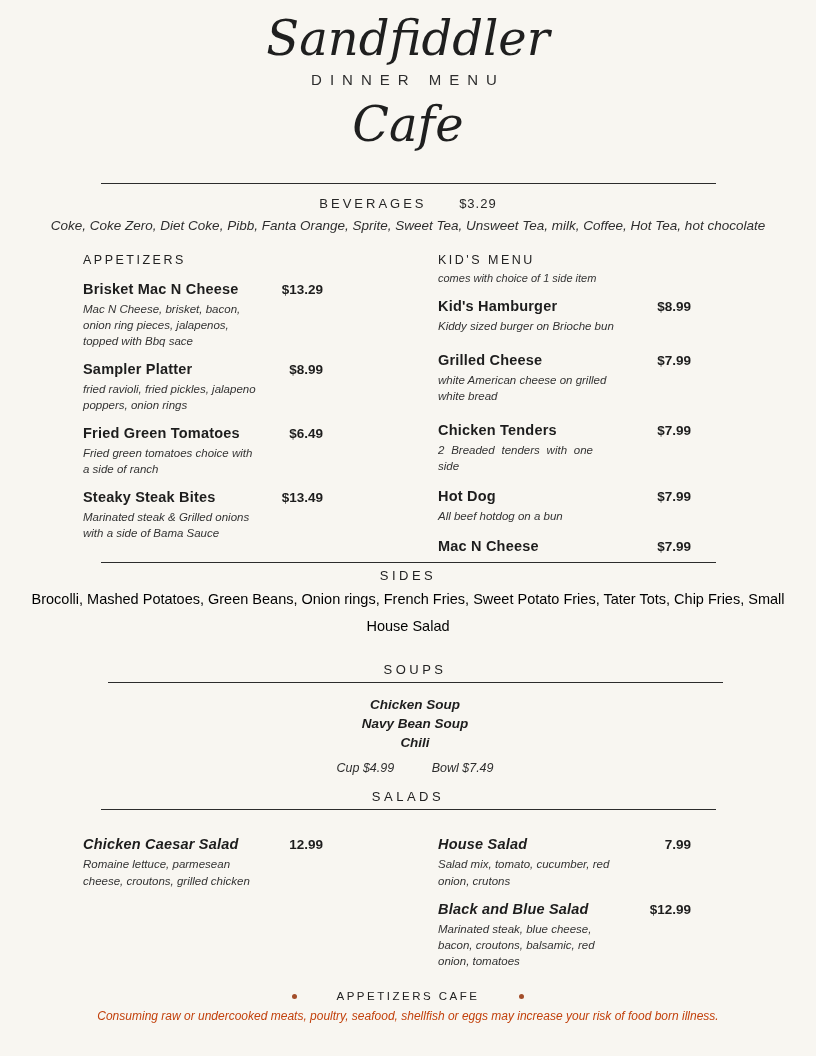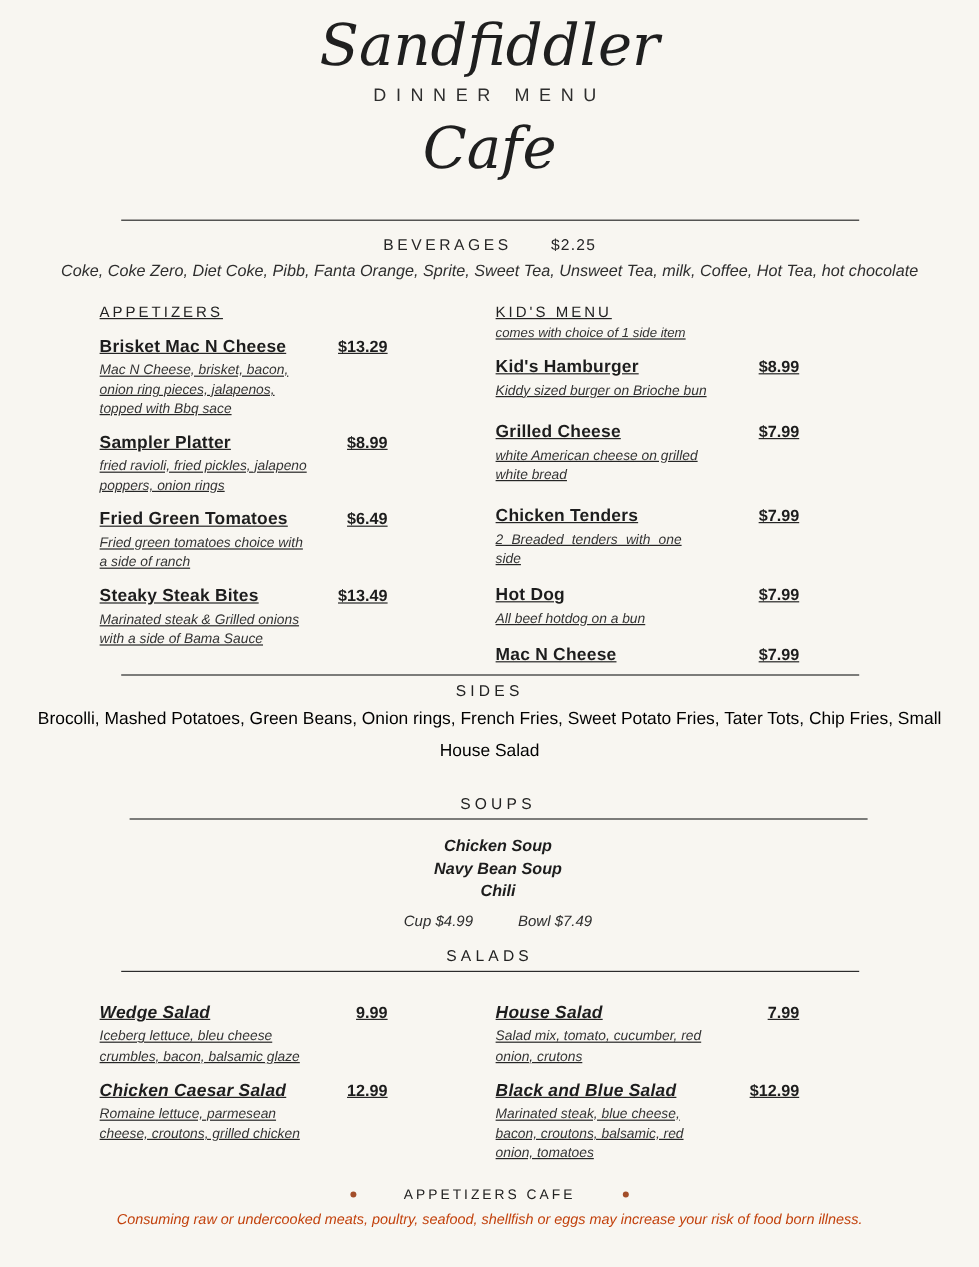--- a/index.html
+++ b/index.html
@@ -22,21 +22,21 @@
 
   .rule { width:615px; margin:0 auto; border-top:1.4px solid #2c2c2c; height:0; }
   .rule-top { margin-top:32px; }
 
   
   .bev-heading { text-align:center; margin-top:12px; font-size:13px; letter-spacing:3px; font-weight:500; }
   .bev-price { margin-left:26px; letter-spacing:1px; }
   .bev-items { text-align:center; font-style:italic; font-size:13.5px; margin-top:7px; color:#2e2e2e; }
 
   
-  .columns { display:grid; grid-template-columns:240px 253px; column-gap:90px; padding:0 71px 0 83px; margin-top:20px;text-decoration:underline; }
+  .columns { display:grid; grid-template-columns:240px 253px; column-gap:115px; padding:0 71px 0 83px; margin-top:20px; }
   .col-heading { font-size:12.5px; letter-spacing:2.5px; font-weight:500; margin-bottom:14px; color:#222; }
   .kids-heading { margin-bottom:5px; }
   .kids-note { font-style:italic; font-size:11px; color:#333; margin-bottom:14px; }
   .menu-item { margin-bottom:12px; }
   .kids-col .menu-item { margin-bottom:18px; }
   .kids-col .menu-item.tight { margin-bottom:14px; }
   .item-row { display:flex; justify-content:space-between; align-items:baseline; }
   .item-name { font-weight:bold; font-size:14.5px; letter-spacing:.2px; color:#1d1d1d; }
   .item-price { font-weight:bold; font-size:13.5px; color:#1d1d1d; }
   .item-desc { font-style:italic; font-size:11.5px; line-height:1.4; margin-top:4px; max-width:175px; color:#333; }
@@ -75,21 +75,21 @@
     <div class="script title1">Sandfiddler</div>
     <div class="subtitle">DINNER MENU</div>
     <div class="script title2">Cafe</div>
   </header>
 
   <div class="rule rule-top"></div>
 
   <section>
     <div class="bev-heading">
       <span>BEVERAGES</span>
-      <span class="bev-price">$2.25</span>
+      <span class="bev-price">$3.29</span>
     </div>
     <div class="bev-items">Coke, Coke Zero, Diet Coke, Pibb, Fanta Orange, Sprite, Sweet Tea, Unsweet Tea, milk, Coffee, Hot Tea, hot chocolate</div>
   </section>
 
   <section class="columns">
     <div>
       <div class="col-heading">APPETIZERS</div>
 
       <div class="menu-item">
         <div class="item-row">
@@ -192,27 +192,20 @@
 
   <section class="salads-head">
     <div class="section-heading">SALADS</div>
     <div class="rule rule-mid"></div>
   </section>
 
   <section class="columns salads-columns">
     <div>
       <div class="menu-item">
         <div class="item-row">
-          <span class="item-name salad-name">Wedge Salad</span>
-          <span class="item-price">9.99</span>
-        </div>
-        <div class="item-desc">Iceberg lettuce, bleu cheese crumbles, bacon, balsamic glaze</div>
-      </div>
-      <div class="menu-item">
-        <div class="item-row">
           <span class="item-name salad-name">Chicken Caesar Salad</span>
           <span class="item-price">12.99</span>
         </div>
         <div class="item-desc">Romaine lettuce, parmesean cheese, croutons, grilled chicken</div>
       </div>
     </div>
 
     <div>
       <div class="menu-item">
         <div class="item-row">

